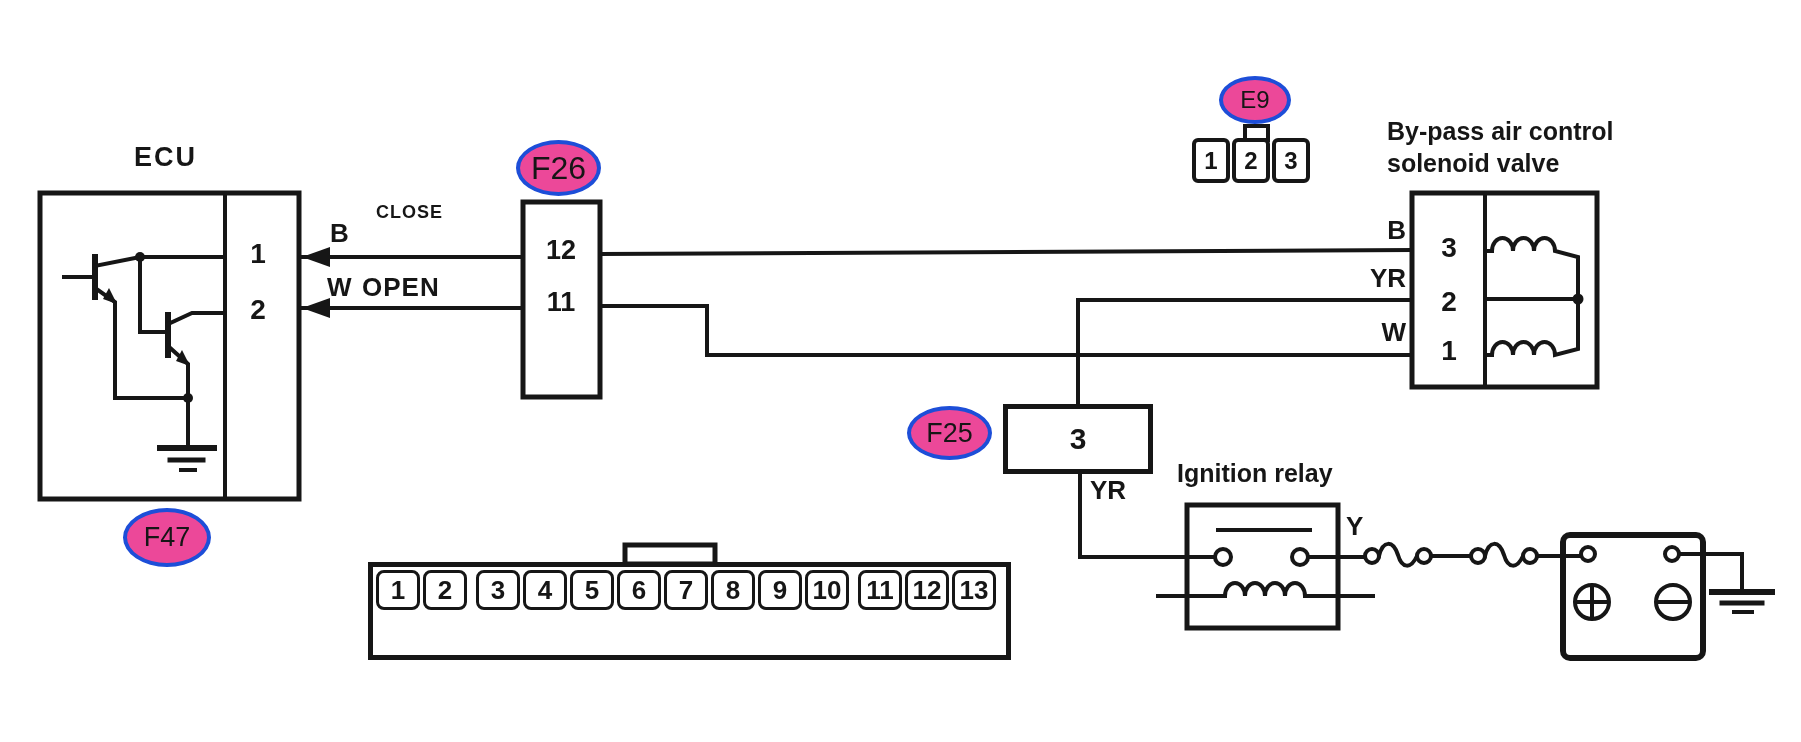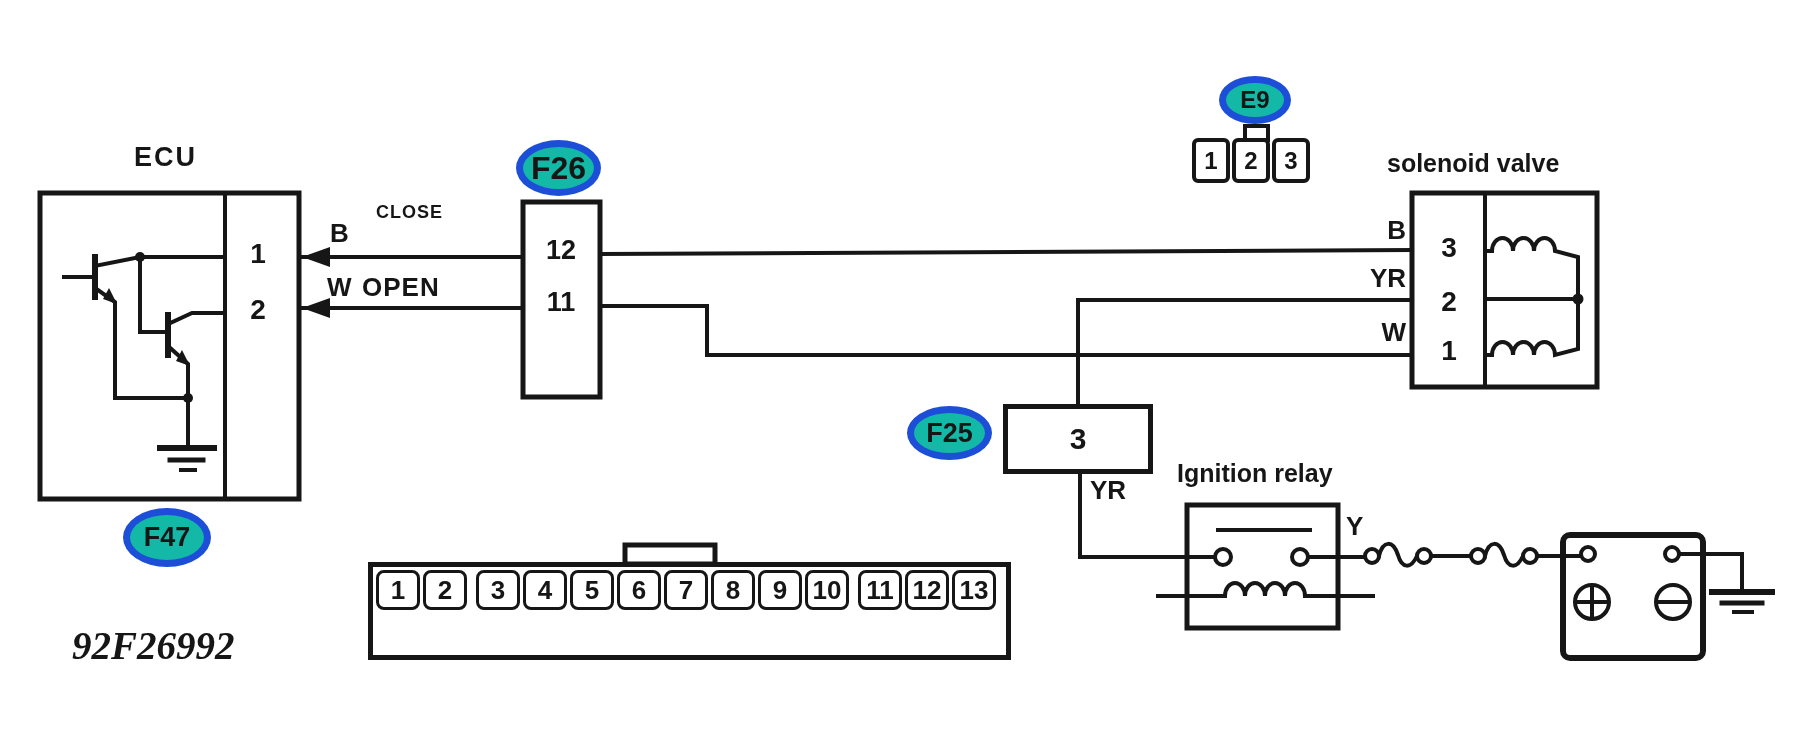--- a/index.html
+++ b/index.html
@@ -5,23 +5,23 @@
   html,body { margin:0; padding:0; background:#ffffff; }
   .stage {
     position:relative; width:1801px; height:742px; background:#ffffff;
     font-family:"Liberation Sans", sans-serif; color:#161616; overflow:hidden;
   }
   .wires { position:absolute; left:0; top:0; }
   .lbl { position:absolute; font-weight:bold; white-space:nowrap; line-height:1; }
   .ctr { text-align:center; }
   .rgt { text-align:right; }
   .oval {
-    position:absolute; border:7px solid #1d4ed8; border-radius:50%;
-    display:flex; align-items:center; justify-content:center; font-weight:bold;
-    box-sizing:border-box; background:#14b8a6;
+    position:absolute; border:4px solid #1d4ed8; border-radius:50%;
+    display:flex; align-items:center; justify-content:center; font-weight:normal;
+    box-sizing:border-box; background:#ec4899;
   }
   .fbox {
     position:absolute; border:5px solid #161616; box-sizing:border-box;
     display:flex; align-items:center; justify-content:center; font-weight:bold;
     background:#ffffff;
   }
   .cells { position:absolute; display:flex; gap:2px; }
   .cell {
     width:38px; height:45px; border:4px solid #161616; border-radius:6px;
     box-sizing:border-box; display:flex; align-items:center; justify-content:center;
@@ -176,20 +176,21 @@
 
   <div class="oval" style="left:1219px; top:76px; width:72px; height:48px; font-size:24px;">
     <span>E9</span>
   </div>
   <div class="cells" style="left:1192px; top:138px;">
     <div class="cell">1</div>
     <div class="cell">2</div>
     <div class="cell">3</div>
   </div>
 
+  <div class="lbl" style="left:1387px; top:119px; font-size:25px;">By-pass air control</div>
   <div class="lbl" style="left:1387px; top:151px; font-size:25px;">solenoid valve</div>
 
   <div class="lbl rgt" style="left:1370px; top:217px; width:36px; font-size:26px;">B</div>
   <div class="lbl rgt" style="left:1356px; top:265px; width:50px; font-size:26px;">YR</div>
   <div class="lbl rgt" style="left:1364px; top:319px; width:42px; font-size:26px;">W</div>
 
   <div class="lbl ctr" style="left:1433px; top:234px; width:32px; font-size:28px;">3</div>
   <div class="lbl ctr" style="left:1433px; top:288px; width:32px; font-size:28px;">2</div>
   <div class="lbl ctr" style="left:1433px; top:337px; width:32px; font-size:28px;">1</div>
 
@@ -197,21 +198,20 @@
     <span>F25</span>
   </div>
   <div class="fbox" style="left:1003px; top:404px; width:150px; height:70px; font-size:30px;">
     <span>3</span>
   </div>
   <div class="lbl" style="left:1090px; top:477px; font-size:26px;">YR</div>
 
   <div class="lbl" style="left:1177px; top:461px; font-size:25px;">Ignition relay</div>
   <div class="lbl" style="left:1346px; top:513px; font-size:26px;">Y</div>
 
-  <div class="code" style="left:72px; top:626px; font-size:39px;">92F26992</div>
 
   <div class="grid">
     <div class="grow">
       <div class="gcell">1</div>
       <div class="gcell">2</div>
       <div class="gcell gsep">3</div>
       <div class="gcell">4</div>
       <div class="gcell">5</div>
       <div class="gcell">6</div>
       <div class="gcell">7</div>

